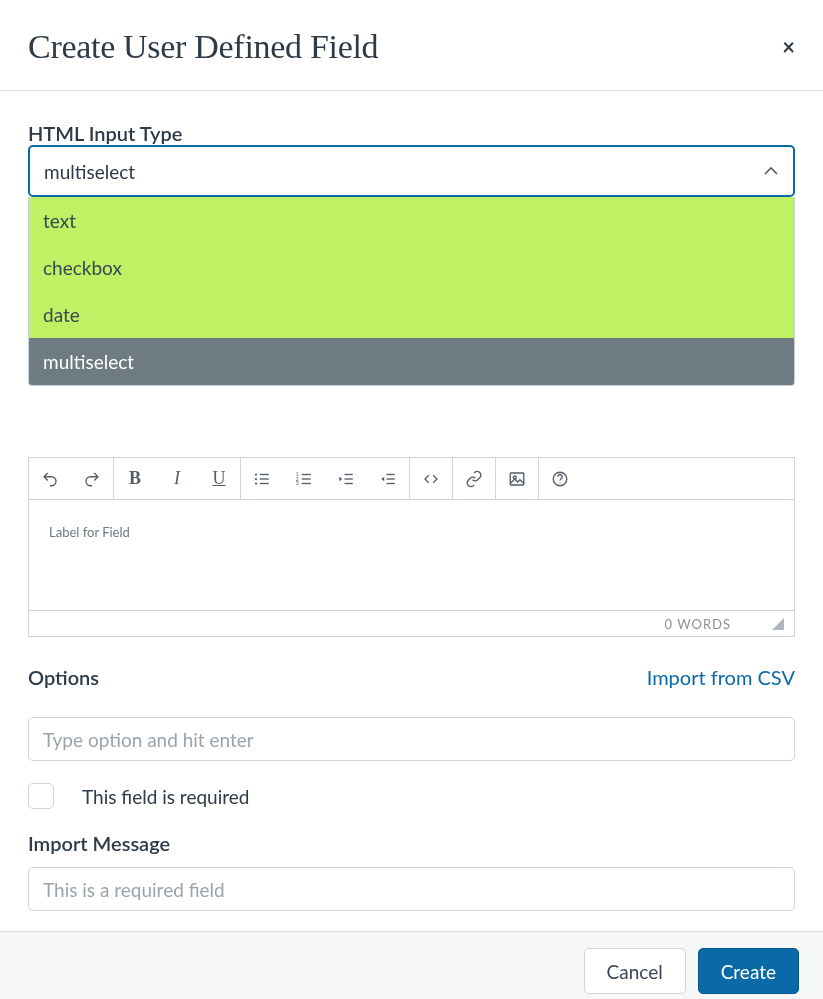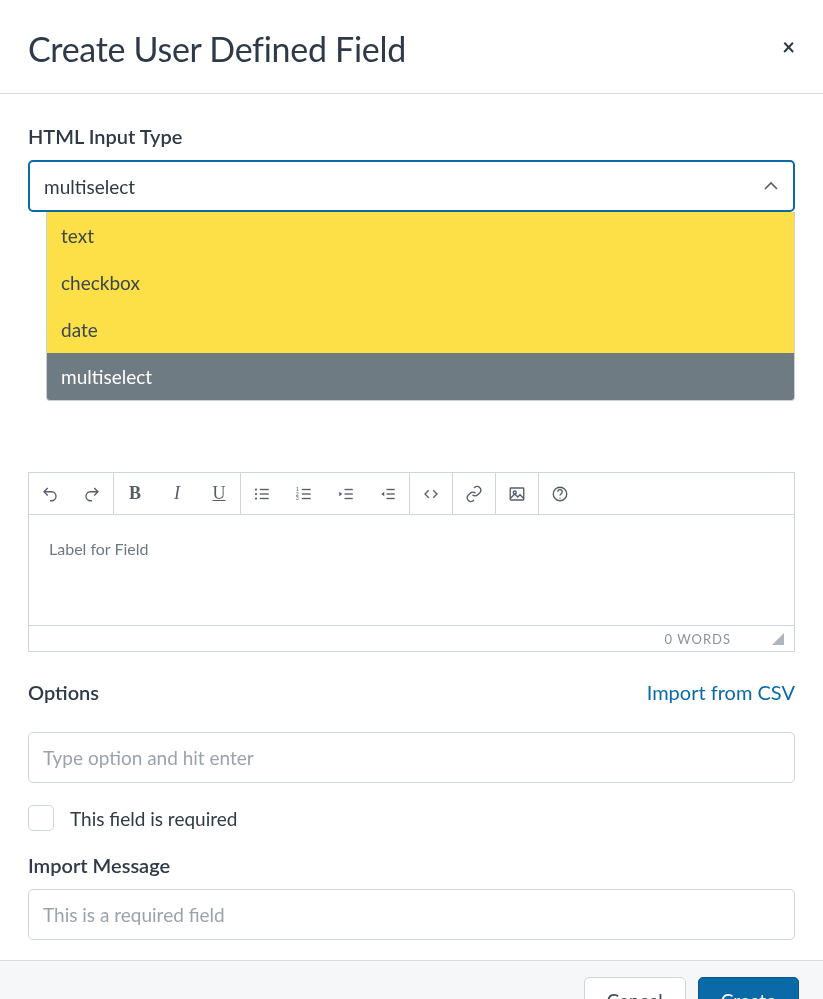--- a/index.html
+++ b/index.html
@@ -1,38 +1,38 @@
 <!DOCTYPE html>
 <html><head>
 <meta charset="utf-8">
 <style>
   * { box-sizing: border-box; margin: 0; padding: 0; }
   html, body { width: 823px; height: 999px; font-family: "Lato", "Helvetica Neue", Arial, sans-serif; color: #2e3a47; background: #fff; }
   .modal { width: 823px; display: flex; flex-direction: column; }
   .header { padding: 28px 28px 24px 28px; position: relative; }
-  .title { font-size: 34px; font-weight: 400; color: #2e3a47; letter-spacing: -0.3px; }
+  .title { font-size: 34px; font-weight: 400; color: #2e3a47; letter-spacing: -0.3px; font-family: Liberation Serif, serif; }
   .subtitle { font-size: 20px; color: #374350; margin-top: 8px; font-weight: 400; }
   .close { position: absolute; top: 36px; right: 28px; font-size: 22px; line-height: 1; color: #2e3a47; cursor: pointer; font-weight: 700; }
   .divider { border: none; border-top: 1px solid #d7dde3; }
   .body { padding: 30px 28px 20px 28px; position: relative; }
-  .field-label { font-size: 20px; font-weight: 600; color: #2e3a47; margin-bottom: 12px; }
+  .field-label { font-size: 20px; font-weight: 600; color: #2e3a47; }
   .section-label { font-size: 18px; color: #2e3a47; margin-bottom: 12px; }
 
   .select-wrap { position: relative; }
   .select-display {
     width: 100%; height: 52px; border: 2px solid #0a6aa8; border-radius: 5px;
     padding: 0 14px; display: flex; align-items: center; justify-content: space-between;
     font-size: 19px; color: #2e3a47; background: #fff; cursor: pointer;
   }
   .chev { width: 16px; height: 16px; }
   .chev svg { display: block; }
 
   .dropdown {
-    position: absolute; top: 52px; left: 18px; right: 0;
-    background: #fde047; border: 1px solid #c8d0d8; border-top: none;
+    position: absolute; top: 52px; left: 0; right: 0;
+    background: #bef264; border: 1px solid #c8d0d8; border-top: none;
     border-radius: 0 0 4px 4px; z-index: 10; overflow: hidden;
   }
   .opt { padding: 12px 14px; font-size: 19px; color: #3a4653; cursor: pointer; }
   .opt.selected { background: #6e7b83; color: #fff; }
 
   
   .editor { border: 1px solid #cdd4da; position: relative; margin-top: 260px; }
   .toolbar {
     height: 42px; display: flex; align-items: stretch;
     border-bottom: 1px solid #cdd4da; background: #fff;
@@ -41,44 +41,44 @@
     width: 42px; display: flex; align-items: center; justify-content: center;
     color: #555e68; cursor: pointer;
   }
   .tsep { border-right: 1px solid #cdd4da; height: 100%; }
   .tbtn svg { width: 18px; height: 18px; stroke: #555e68; fill: none; stroke-width: 1.8; }
   .tbtn .glyph { font-size: 18px; font-family: Georgia, serif; color: #555e68; }
   .tbtn .glyphb { font-weight: 800; }
   .tbtn .glyphi { font-style: italic; }
   .tbtn .glyphu { text-decoration: underline; }
   .editor-area {
-    min-height: 110px; padding: 24px 20px; font-size: 16px; color: #6d7884;
+    min-height: 110px; padding: 24px 20px; font-size: 13px; color: #6d7884;
   }
   .editor-status {
     height: 26px; border-top: 1px solid #cdd4da; display: flex;
     justify-content: flex-end; align-items: center; padding: 0 10px;
     font-size: 13px; letter-spacing: 1px; color: #8a939c; gap: 33px;
   }
   .resize-triangle {
     width: 0; height: 0; border-style: solid;
     border-width: 0 0 12px 12px; border-color: transparent transparent #aeb5bc transparent;
     margin-left: 8px;
   }
 
   .options-header { display: flex; justify-content: space-between; align-items: center; margin-top: 28px; margin-bottom: 28px; }
   .options-header .section-label { font-size: 20px; font-weight: 600; margin: 0; }
   .link { color: #0a6aa8; font-size: 20px; cursor: pointer; }
 
   .text-input {
-    width: 100%; height: 51px; border: 1px solid #cdd4da; border-radius: 5px;
+    width: 100%; height: 44px; border: 1px solid #cdd4da; border-radius: 5px;
     padding: 0 14px; font-size: 19px; color: #2e3a47; background: #fff; font-family: inherit;
   }
   .text-input::placeholder { color: #9aa3ac; }
 
-  .check-row { display: flex; align-items: center; gap: 16px; margin-top: 22px; margin-bottom: 22px; }
+  .check-row { display: flex; align-items: center; gap: 28px; margin-top: 22px; margin-bottom: 22px; }
   .chk {
     width: 26px; height: 26px; border: 1px solid #cdd4da; border-radius: 5px;
     background: #fff; cursor: pointer;
   }
   .check-row label { font-size: 19px; color: #2e3a47; cursor: pointer; }
 
   .footer {
     border-top: 1px solid #d7dde3; background: #f5f7f8;
     padding: 16px 24px; display: flex; justify-content: flex-end; gap: 12px;
   }

